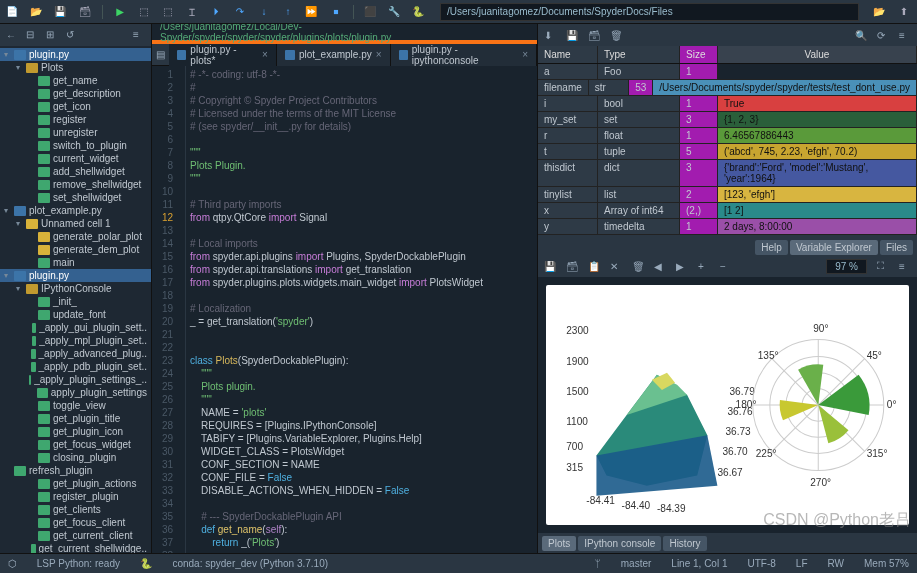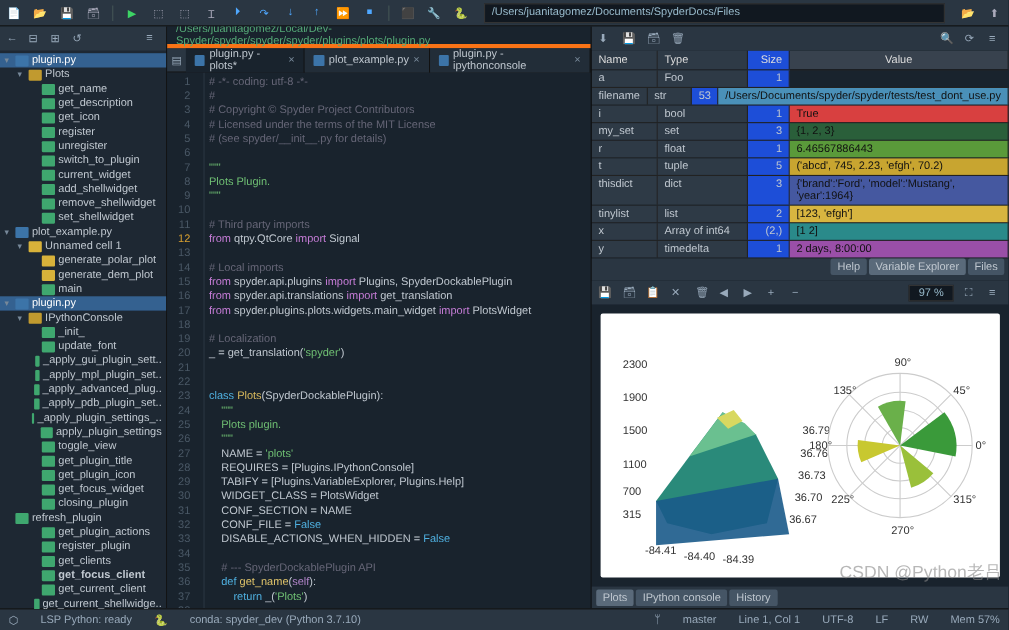--- a/index.html
+++ b/index.html
@@ -46,23 +46,23 @@
 .right{width:380px;display:flex;flex-direction:column;border-left:1px solid #111}
 .ve-toolbar{height:22px;background:#2a3642;display:flex;align-items:center;padding:0 6px;gap:10px}
 .ve-toolbar .ico{width:12px;color:#9ab}
 .ve-table{overflow:auto}
 .ve-head{display:flex;background:#38424e;border-bottom:1px solid #111}
 .ve-head div{padding:3px 6px;border-right:1px solid #222;font-weight:500;color:#ddd}
 .ve-row{display:flex;border-bottom:1px solid #222;cursor:pointer}
 .ve-row div{padding:2px 6px;border-right:1px solid #222}
 .ve-name{width:60px;background:#2e3a46}
 .ve-type{width:82px;background:#2e3a46}
-.ve-size{width:38px;background:#1d4ed8;text-align:right}
+.ve-size{width:38px;background:#a21caf;text-align:left}
 .ve-val{flex:1;color:#111}
-.ve-tabs{height:20px;background:#2a3642;display:flex;align-items:flex-start;justify-content:flex-end;padding:0 4px;gap:2px}
+.ve-tabs{height:20px;background:#2a3642;display:flex;align-items:flex-end;justify-content:flex-end;padding:0 4px;gap:2px}
 .ve-tabs span{background:#455565;padding:2px 6px;border-radius:2px;cursor:pointer}
 .ve-tabs span.active{background:#5a6a7a}
 .plots{flex:1;display:flex;flex-direction:column;background:#19232d}
 .plots-toolbar{height:22px;background:#2a3642;display:flex;align-items:center;padding:0 6px;gap:10px}
 .plots-toolbar .ico{width:12px;color:#9ab}
 .zoom{margin-left:auto;background:#111820;border:1px solid #333;padding:1px 8px;color:#9bc}
 .plot-area{flex:1;background:#19232d;display:flex;align-items:center;justify-content:center;padding:8px;position:relative}
 .plot-img{width:100%;height:100%;background:#fff;border-radius:2px;display:flex}
 .plots-tabs{height:20px;background:#2a3642;display:flex;align-items:center;padding:0 4px;gap:2px}
 .plots-tabs span{background:#455565;padding:2px 6px;border-radius:2px;cursor:pointer}
@@ -285,21 +285,21 @@
         <div class="tree-item" style="padding-left: 28px;">
           <span class="arrow"></span>
           <span class="tree-ico fn"></span>
           <span>register_plugin</span>
         </div>
         <div class="tree-item" style="padding-left: 28px;">
           <span class="arrow"></span>
           <span class="tree-ico fn"></span>
           <span>get_clients</span>
         </div>
-        <div class="tree-item" style="padding-left: 28px; font-weight: bold;">
+        <div class="tree-item" style="padding-left: 28px;">
           <span class="arrow"></span>
           <span class="tree-ico fn"></span>
           <span>get_focus_client</span>
         </div>
         <div class="tree-item" style="padding-left: 28px;">
           <span class="arrow"></span>
           <span class="tree-ico fn"></span>
           <span>get_current_client</span>
         </div>
         <div class="tree-item" style="padding-left: 28px;">

